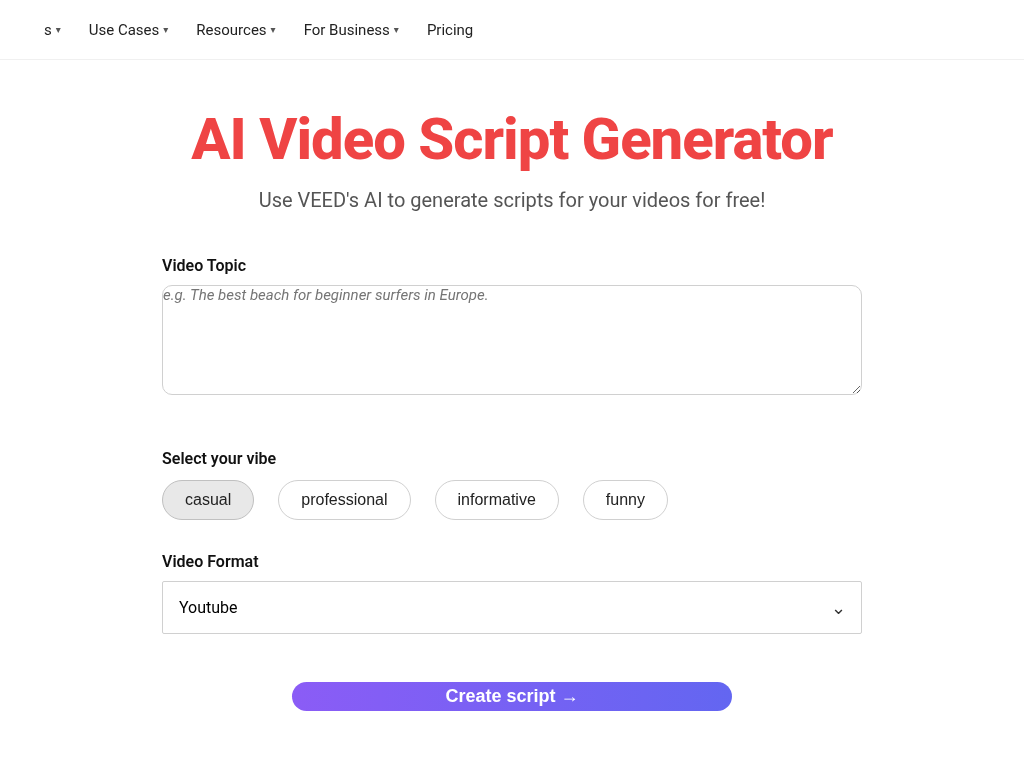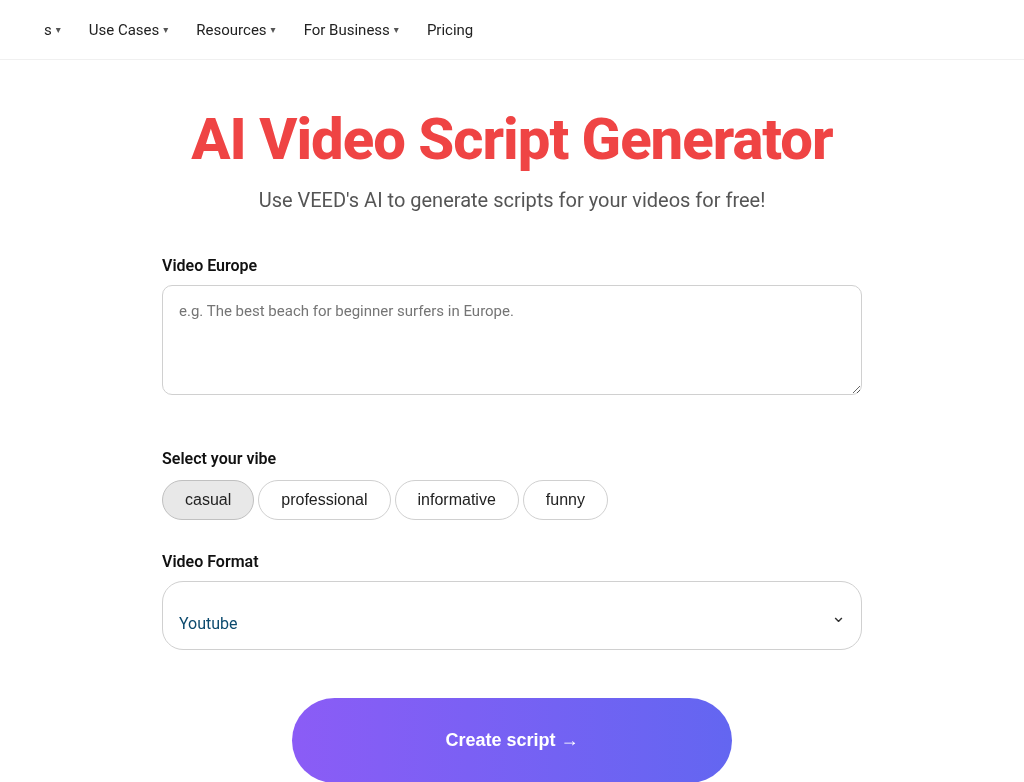--- a/index.html
+++ b/index.html
@@ -87,37 +87,37 @@
       font-weight: 600;
       color: #111;
       margin-bottom: 10px;
     }
 
     .topic-textarea {
       width: 100%;
       height: 110px;
       border: 1.5px solid #d0d0d0;
       border-radius: 10px;
-      padding: 16px;
       font-size: 15px;
       color: #999;
       resize: vertical;
       outline: none;
       font-family: inherit;
       background: #fff;
+      font-style: italic;
     }
 
     
     .vibe-section {
       margin-top: 50px;
     }
 
     .vibe-options {
       display: flex;
-      gap: 4px;
+      gap: 24px;
       flex-wrap: wrap;
       margin-top: 12px;
       align-items: center;
     }
 
     .vibe-option {
       padding: 10px 22px;
       border-radius: 50px;
       border: 1.5px solid #d0d0d0;
       background: #fff;
@@ -140,45 +140,45 @@
     .format-select-wrapper {
       position: relative;
       margin-top: 10px;
     }
 
     .format-select {
       width: 100%;
       appearance: none;
       -webkit-appearance: none;
       border: 1.5px solid #d0d0d0;
-      border-radius: 21px;
-      padding: 32px 48px 16px 16px;
+      border-radius: 2px;
+      padding: 16px 48px 16px 16px;
       font-size: 16px;
-      color: #0c4a6e;
+      color: #000000;
       background: #fff;
       cursor: pointer;
       outline: none;
       font-family: inherit;
     }
 
     .format-chevron {
       position: absolute;
       right: 16px;
       top: 50%;
       transform: translateY(-50%);
       pointer-events: none;
       font-size: 18px;
       color: #333;
     }
 
     
     .create-btn {
       margin-top: 48px;
       width: 440px;
-      padding: 32px 40px;
+      padding: 4px 40px;
       border-radius: 50px;
       border: none;
       background: linear-gradient(to right, #8b5cf6, #6366f1);
       color: #fff;
       font-size: 18px;
       font-weight: 700;
       cursor: pointer;
       display: flex;
       align-items: flex-start;
       justify-content: center;
@@ -212,21 +212,21 @@
   </div>
 </nav>
 
 <main class="main">
   <h1 class="page-title">AI Video Script Generator</h1>
   <p class="page-subtitle">Use VEED's AI to generate scripts for your videos for free!</p>
 
   <div class="form-container">
 
     <div>
-      <div class="field-label">Video Europe</div>
+      <div class="field-label">Video Topic</div>
       <textarea class="topic-textarea" placeholder="e.g. The best beach for beginner surfers in Europe." style=""></textarea>
     </div>
 
     <div class="vibe-section">
       <div class="field-label">Select your vibe</div>
       <div class="vibe-options">
         <button class="vibe-option selected">casual</button>
         <button class="vibe-option">professional</button>
         <button class="vibe-option">informative</button>
         <button class="vibe-option">funny</button>

